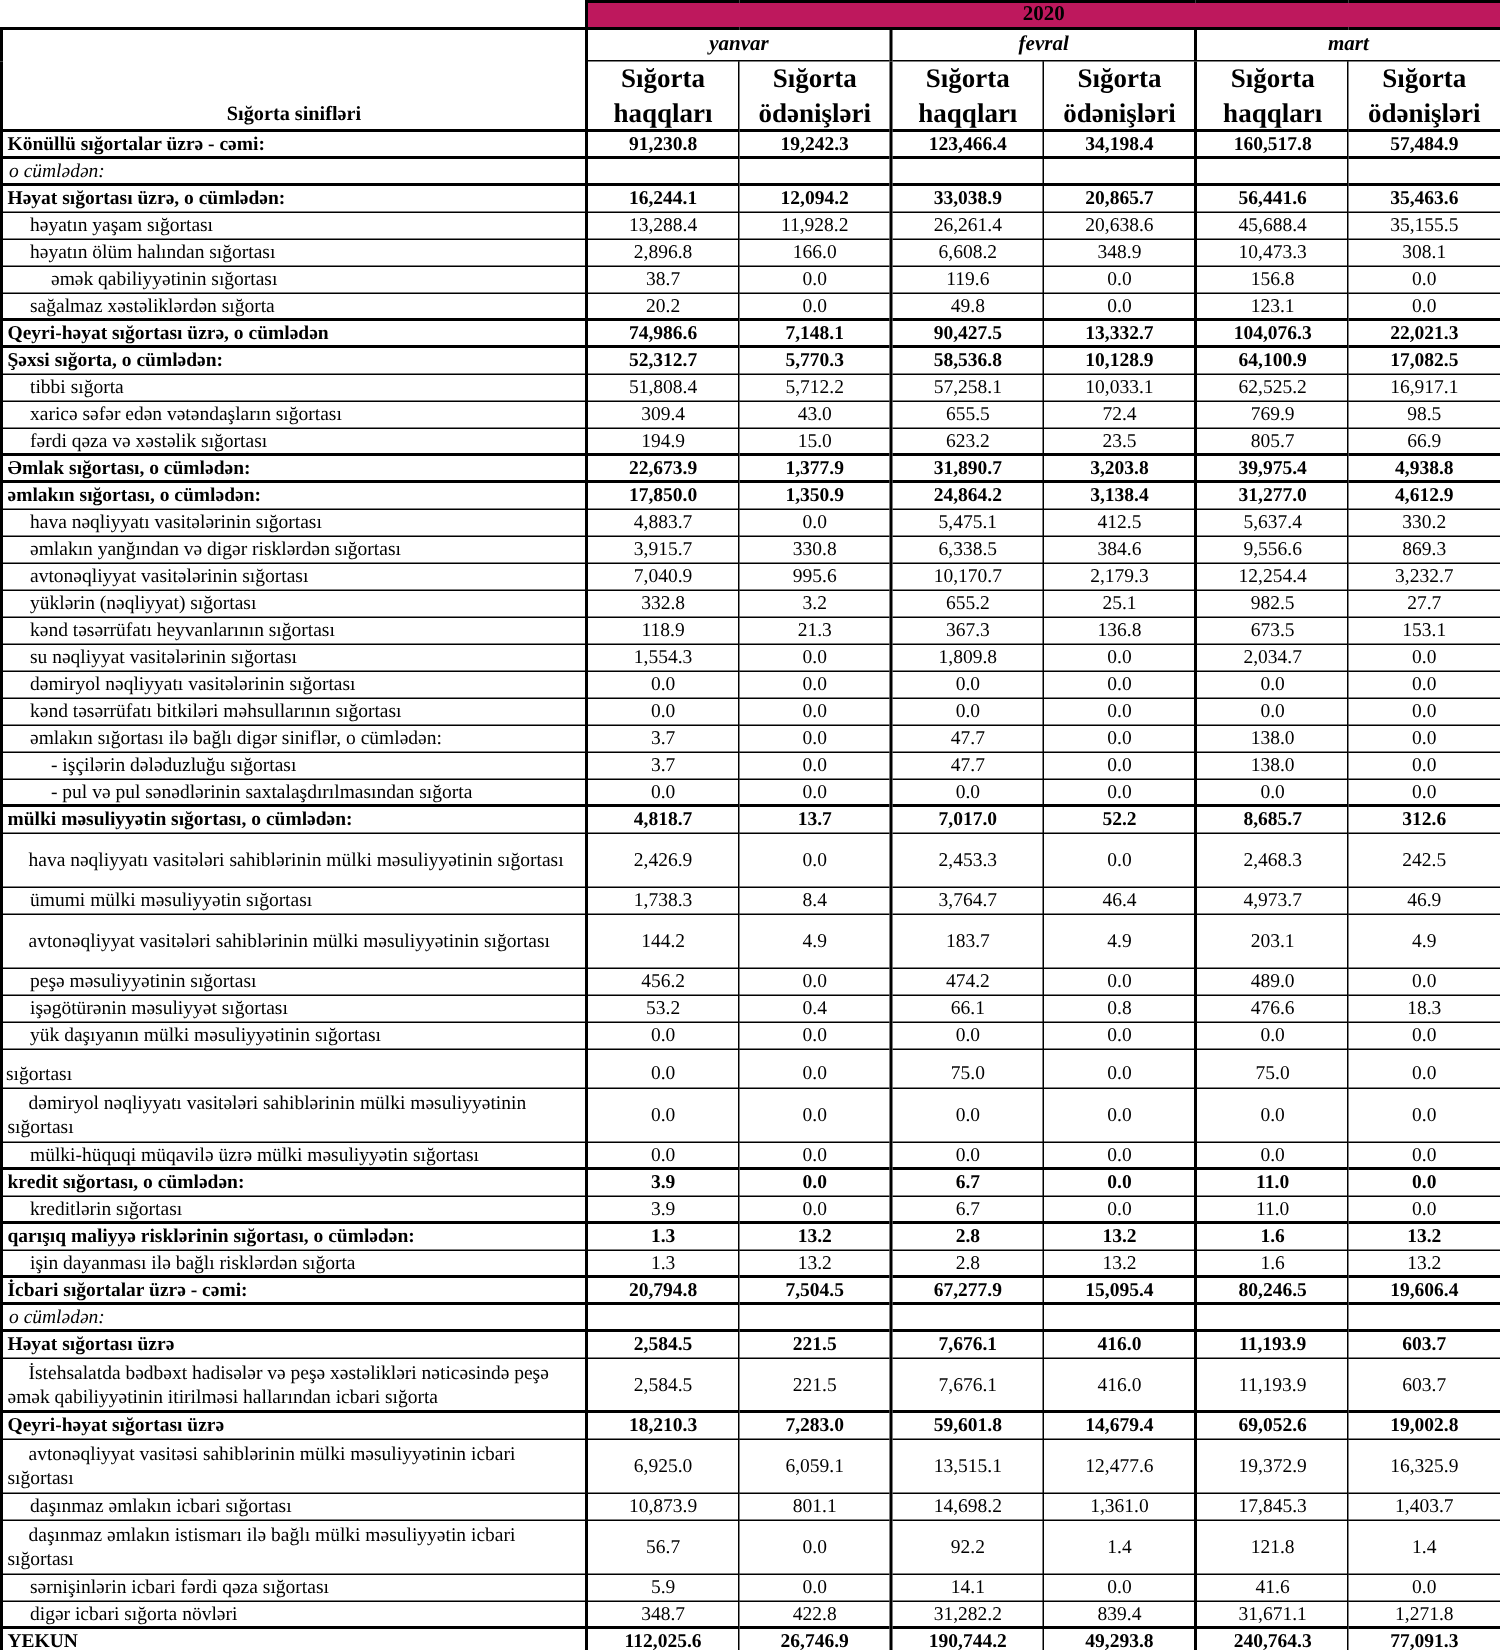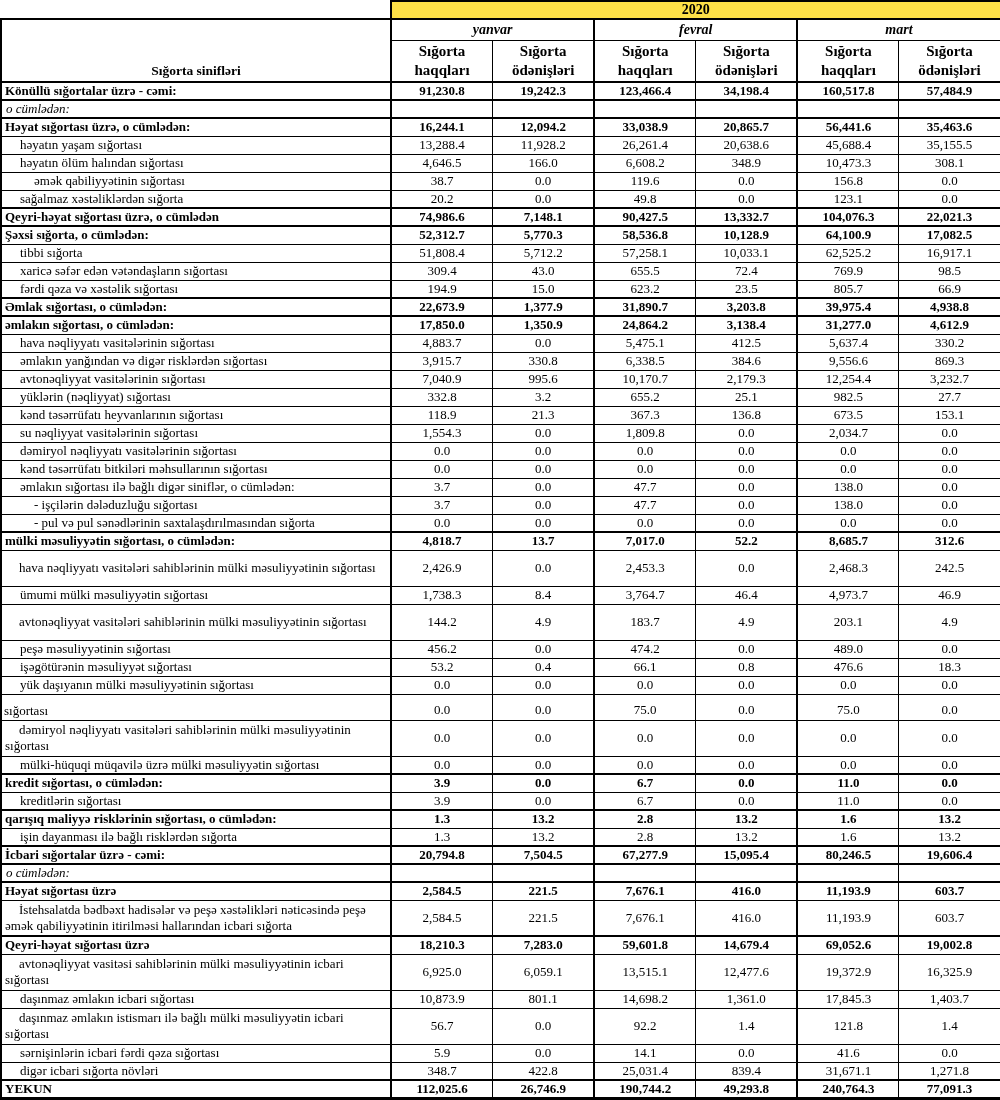--- a/index.html
+++ b/index.html
@@ -4,21 +4,21 @@
 <style>
   html,body{margin:0;padding:0;background:#fff}
   .wrap{width:1000px}
   table{border-collapse:collapse;table-layout:fixed;width:1000px}
   td{border:1px solid #000;padding:0;font:13px "Liberation Serif","DejaVu Serif",serif;color:#000;overflow:hidden}
   .phantom{border:none;background:#fff}
   .year{border:2px solid #000;font-weight:bold;text-align:center;font-size:14px;height:16px}
   .classes{border:2px solid #000;font-weight:bold;text-align:center;vertical-align:bottom;font-size:13.5px;padding-bottom:2px}
   .month{border-top:1px solid #000;border-bottom:1px solid #000;border-left:2px solid #000;border-right:2px solid #000;
          font-style:italic;font-weight:bold;text-align:center;font-size:14px;height:20px}
-  .colhead{font-weight:bold;text-align:center;font-size:15px;line-height:1.25;height:40px;vertical-align:middle}
+  .colhead{font-weight:bold;text-align:center;font-size:18px;line-height:1.25;height:40px;vertical-align:middle}
   .v{text-align:center;vertical-align:middle;font-size:13px}
   .vl{border-left:2px solid #000}
   .vr{border-right:2px solid #000}
   .b{font-weight:bold}
   .vb{vertical-align:bottom;padding-bottom:2px}
   .lbl{border-left:2px solid #000;border-right:2px solid #000;vertical-align:middle;line-height:16px;font-size:13px}
   .lbl-bold{font-weight:bold;padding-left:3px}
   .lbl-note{font-style:italic;padding-left:4px}
   .lbl-ind1{padding-left:18px}
   .lbl-ind2{padding-left:32px}
@@ -37,21 +37,21 @@
       <col style="width:101.6px">
         <col style="width:101.6px">
       <col style="width:101.6px">
         <col style="width:101.6px">
       <col style="width:101.6px">
         <col style="width:101.6px">
     </colgroup>
     <thead>
       <tr>
         <td class="phantom"></td>
-        <td class="year" colspan="6" style="background: #fde047;">2020</td>
+        <td class="year" colspan="6" style="background: #be185d;">2020</td>
       </tr>
       <tr>
         <td class="classes" rowspan="2">Sığorta sinifləri</td>
         <td class="month" colspan="2">yanvar</td>
         <td class="month" colspan="2">fevral</td>
         <td class="month" colspan="2">mart</td>
       </tr>
       <tr>
         <td class="colhead vl">Sığorta haqqları</td>
         <td class="colhead vr">Sığorta ödənişləri</td>
@@ -93,21 +93,21 @@
           <td class="lbl lbl-ind1">həyatın yaşam sığortası</td>
           <td class="v vl">13,288.4</td>
           <td class="v vr">11,928.2</td>
           <td class="v vl">26,261.4</td>
           <td class="v vr">20,638.6</td>
           <td class="v vl">45,688.4</td>
           <td class="v vr">35,155.5</td>
         </tr>
         <tr style="height: 18px;">
           <td class="lbl lbl-ind1">həyatın ölüm halından sığortası</td>
-          <td class="v vl">4,646.5</td>
+          <td class="v vl">2,896.8</td>
           <td class="v vr">166.0</td>
           <td class="v vl">6,608.2</td>
           <td class="v vr">348.9</td>
           <td class="v vl">10,473.3</td>
           <td class="v vr">308.1</td>
         </tr>
         <tr style="height: 18px; margin-left: 24px;">
           <td class="lbl lbl-ind2">əmək qabiliyyətinin sığortası</td>
           <td class="v vl">38.7</td>
           <td class="v vr">0.0</td>
@@ -491,21 +491,21 @@
           <td class="v vr">0.0</td>
           <td class="v vl">14.1</td>
           <td class="v vr">0.0</td>
           <td class="v vl">41.6</td>
           <td class="v vr">0.0</td>
         </tr>
         <tr style="height: 18px;">
           <td class="lbl lbl-ind1">digər icbari sığorta növləri</td>
           <td class="v vl">348.7</td>
           <td class="v vr">422.8</td>
-          <td class="v vl">25,031.4</td>
+          <td class="v vl">31,282.2</td>
           <td class="v vr">839.4</td>
           <td class="v vl">31,671.1</td>
           <td class="v vr">1,271.8</td>
         </tr>
         <tr class="tt last" style="height: 18px;">
           <td class="lbl lbl-bold">YEKUN</td>
           <td class="v vl b">112,025.6</td>
           <td class="v vr b">26,746.9</td>
           <td class="v vl b">190,744.2</td>
           <td class="v vr b">49,293.8</td>

